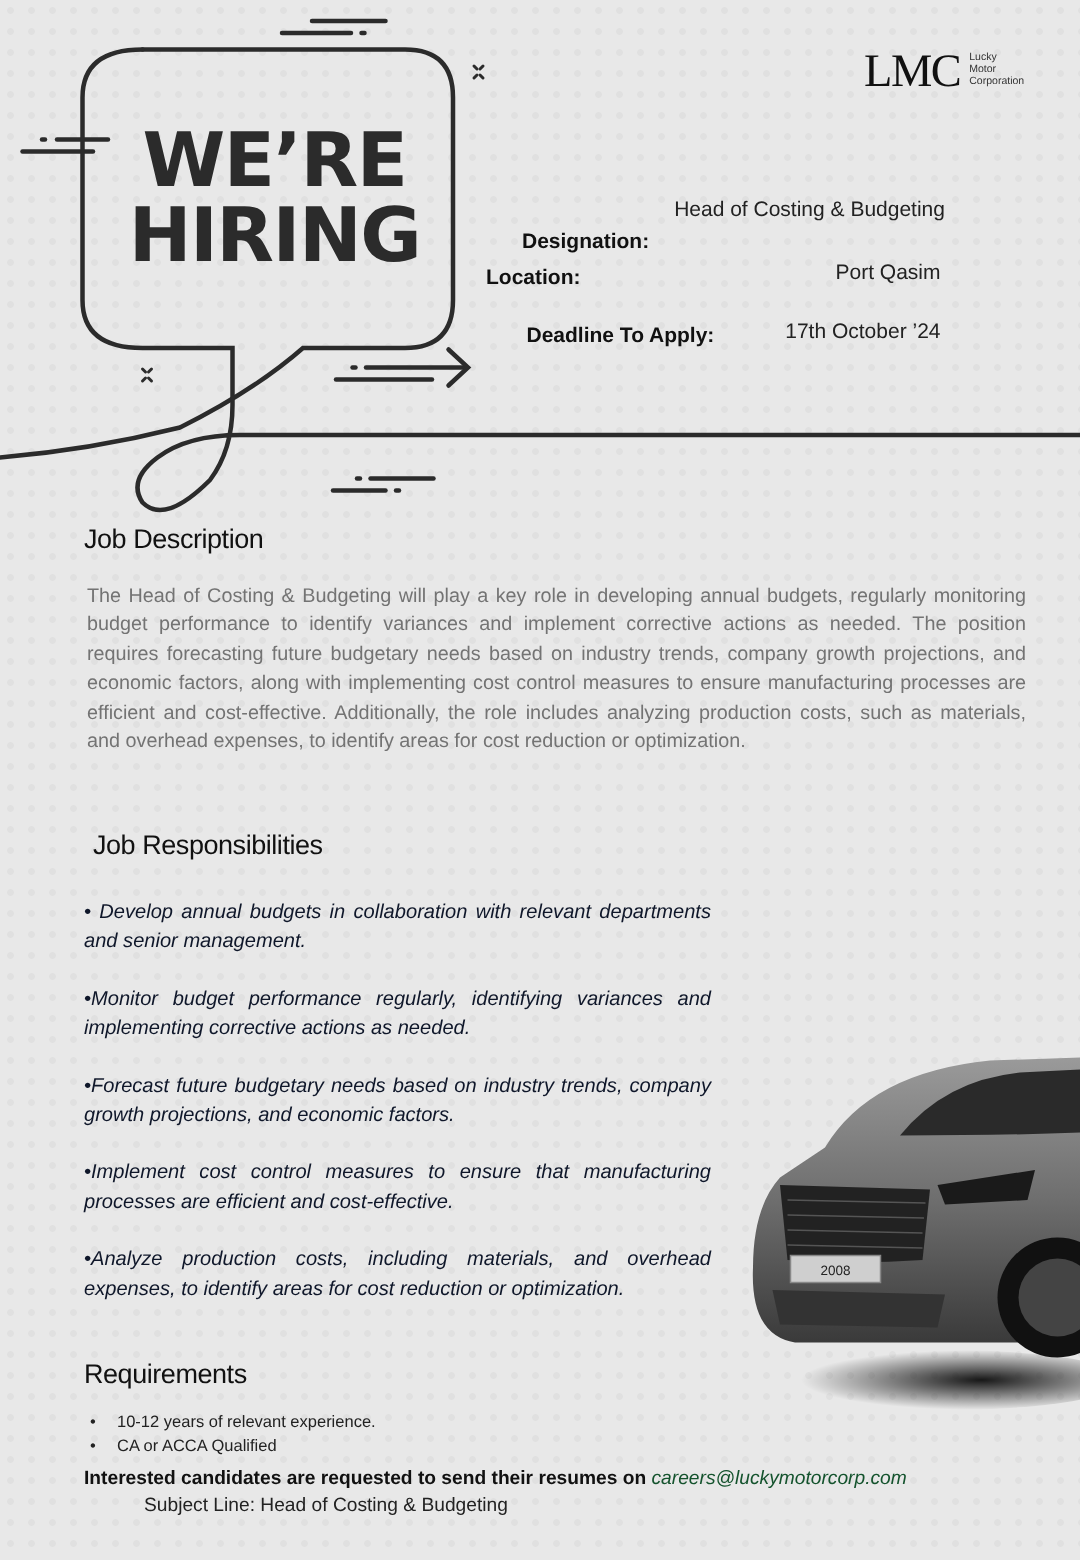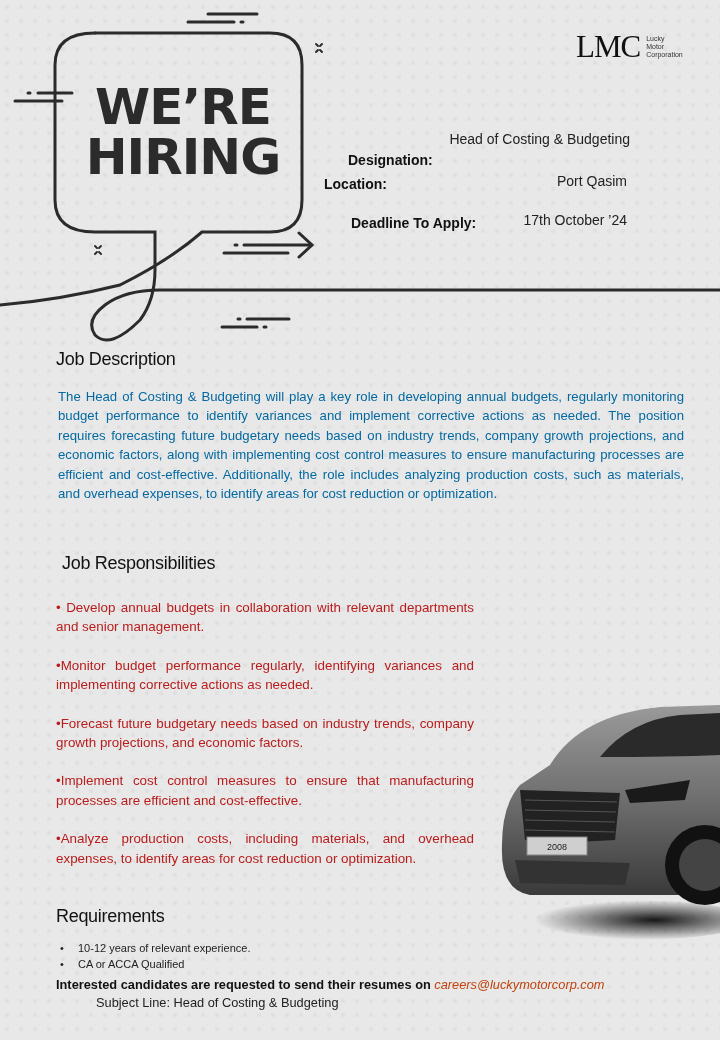--- a/index.html
+++ b/index.html
@@ -32,33 +32,34 @@
     margin-left: 6px; font-size: 7px; line-height: 8px; color: #333;
   }
   .info-row { position: absolute; left: 324px; width: 306px; font-size: 14px; }
   .info-label { position: absolute; left: 0; font-weight: bold; color: #111; }
   .info-value { position: absolute; right: 0; color: #222; }
   .section-title {
     position: absolute; font-size: 18px; color: #111; letter-spacing: -0.3px;
   }
   .para {
     position: absolute; left: 58px; width: 626px; font-size: 13.2px;
-    line-height: 19.4px; text-align: justify; color: #0369a1;
+    line-height: 19.4px; text-align: justify; color: #737373;
   }
   .resp-list { position: absolute; left: 56px; top: 598px; width: 418px; }
   .resp-item {
-    font-size: 13.4px; line-height: 19.4px; text-align: justify; color: #b91c1c;
+    font-size: 13.4px; line-height: 19.4px; text-align: justify; color: #0f172a;
     margin-bottom: 19px;
+    font-style: italic;
   }
   .req-list { position: absolute; left: 58px; top: 940px; list-style: none; }
   .req-item { font-size: 11px; line-height: 16px; color: #222; }
   .req-item .b { display: inline-block; width: 20px; padding-left: 2px; }
   .cta { position: absolute; left: 56px; top: 976px; font-size: 12.8px; line-height: 18px; }
   .cta-bold { font-weight: bold; color: #111; }
-  .cta-email { font-style: italic; color: #c2410c; }
+  .cta-email { font-style: italic; color: #14532d; }
   .cta-subject { color: #222; margin-left: 40px; }
   .car { position: absolute; left: 490px; top: 695px; width: 230px; height: 245px; }
 </style>
 </head>
 <body>
 
 <div class="dots"></div>
 
 <svg class="hero-art" viewBox="0 0 720 350" fill="none" stroke="#2b2b2b" stroke-width="3" stroke-linecap="round">
 

